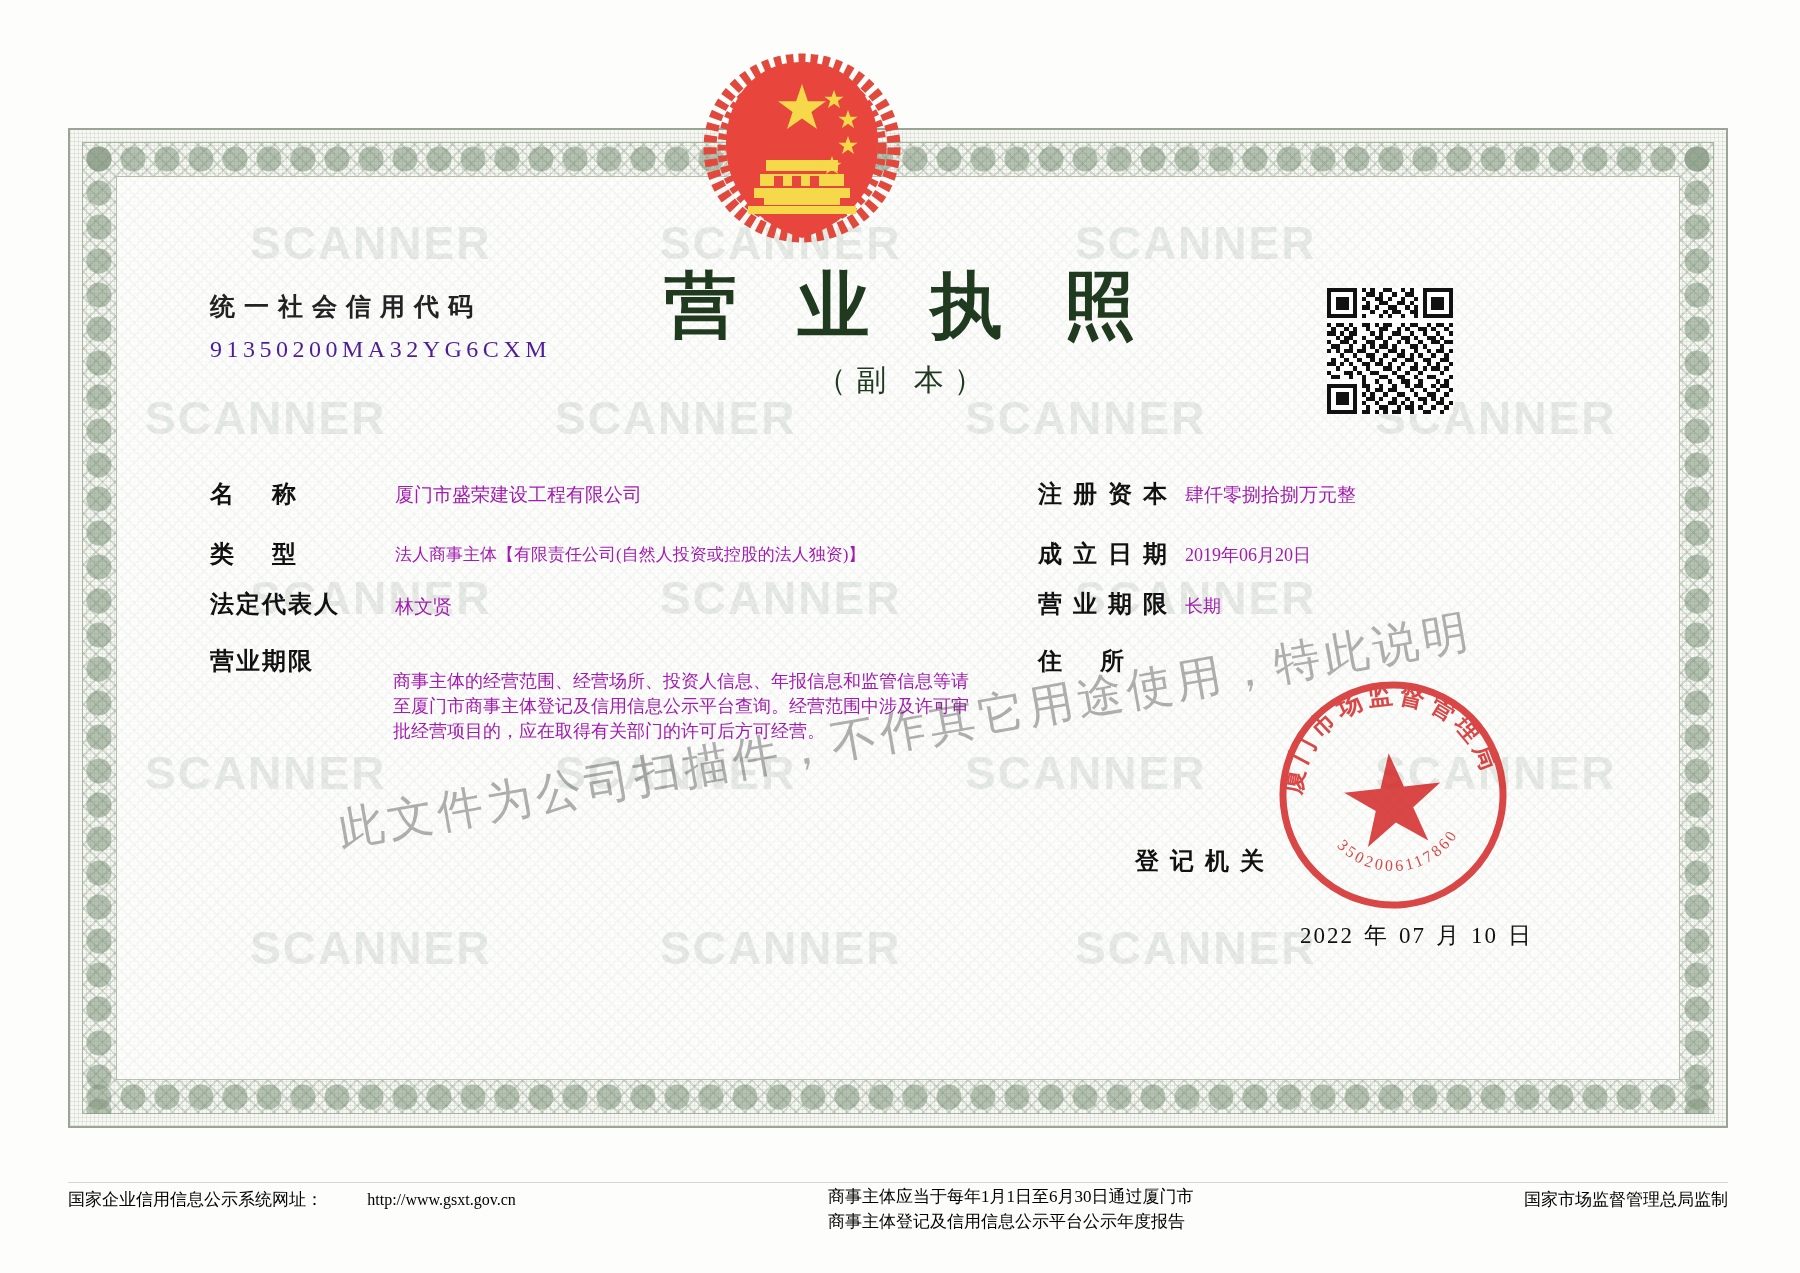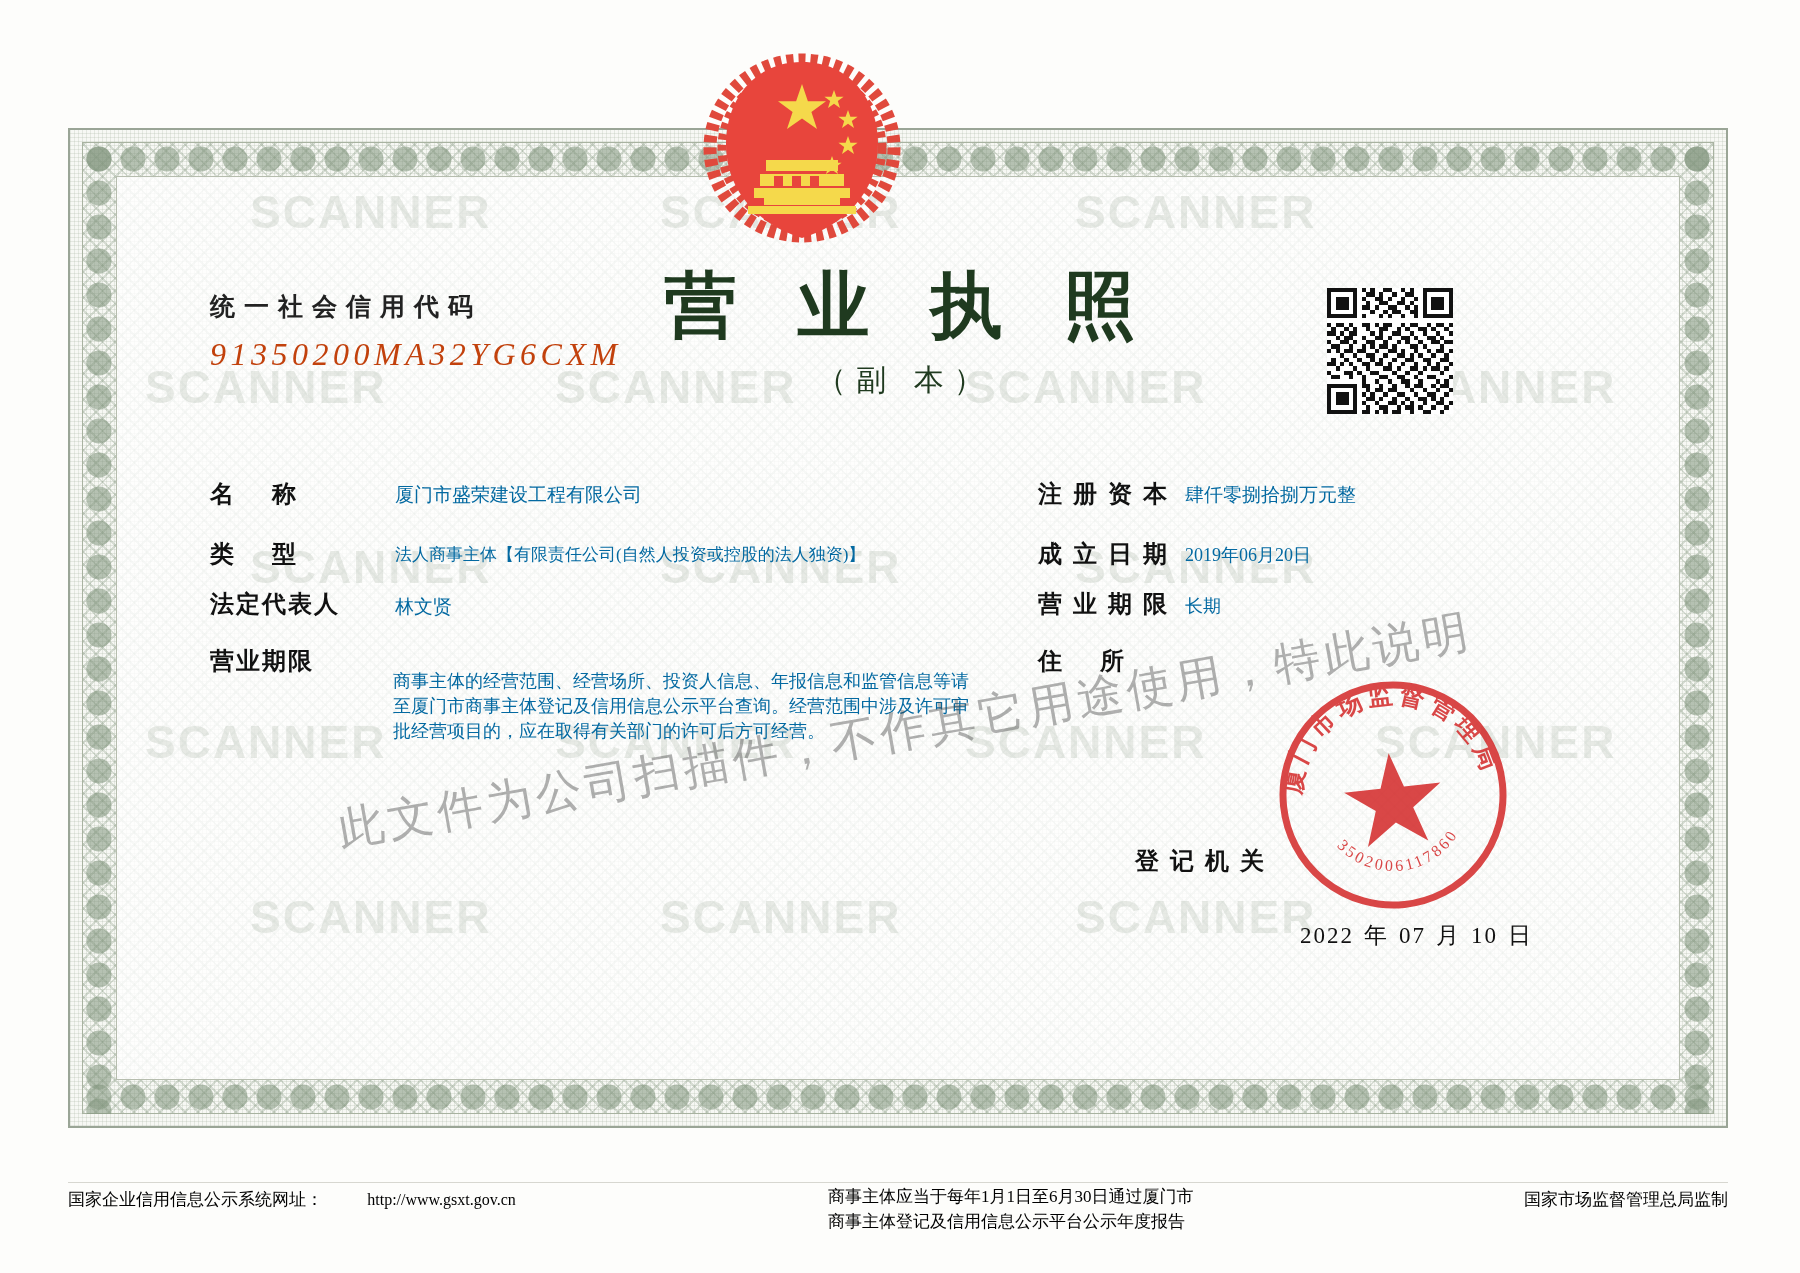--- a/index.html
+++ b/index.html
@@ -111,25 +111,24 @@
     position: absolute;
     left: 210px; top: 290px;
     font-size: 25px;
     letter-spacing: 9px;
     color: #222;
     font-weight: 600;
   }
   .uscc-value {
     position: absolute;
     left: 210px; top: 336px;
-    font-size: 32px;
+    font-size: 24px;
     letter-spacing: 4.5px;
-    color: #c2410c;
+    color: #4c1d95;
     font-family: "Liberation Serif", serif;
-    font-style: italic;
   }
 
   
   .qr {
     position: absolute;
     left: 1327px; top: 288px;
     width: 126px; height: 126px;
   }
   .qr-note {
     position: absolute;
@@ -145,21 +144,21 @@
   .flabel {
     position: absolute;
     font-size: 24px;
     font-weight: bold;
     color: #111;
     white-space: nowrap;
   }
   .fvalue {
     position: absolute;
     font-size: 18px;
-    color: #0369a1;
+    color: #a21caf;
     white-space: nowrap;
   }
   .fvalue.multi {
     white-space: normal;
     line-height: 25px;
     font-size: 18px;
   }
 
   
   .lab-name   { left: 210px; top: 478px; letter-spacing: 38px; }
@@ -217,20 +216,21 @@
     pointer-events: none;
   }
   .wm-tile {
     position: absolute;
     font-size: 46px;
     font-weight: bold;
     color: rgba(150,165,145,.22);
     letter-spacing: 2px;
     font-family: "Liberation Sans", sans-serif;
     pointer-events: none;
+    margin-top: 31px;
   }
 
   
   .footer {
     position: absolute;
     left: 68px; top: 1188px;
     width: 1660px;
     height: 60px;
     font-size: 17px;
     color: #000000;

